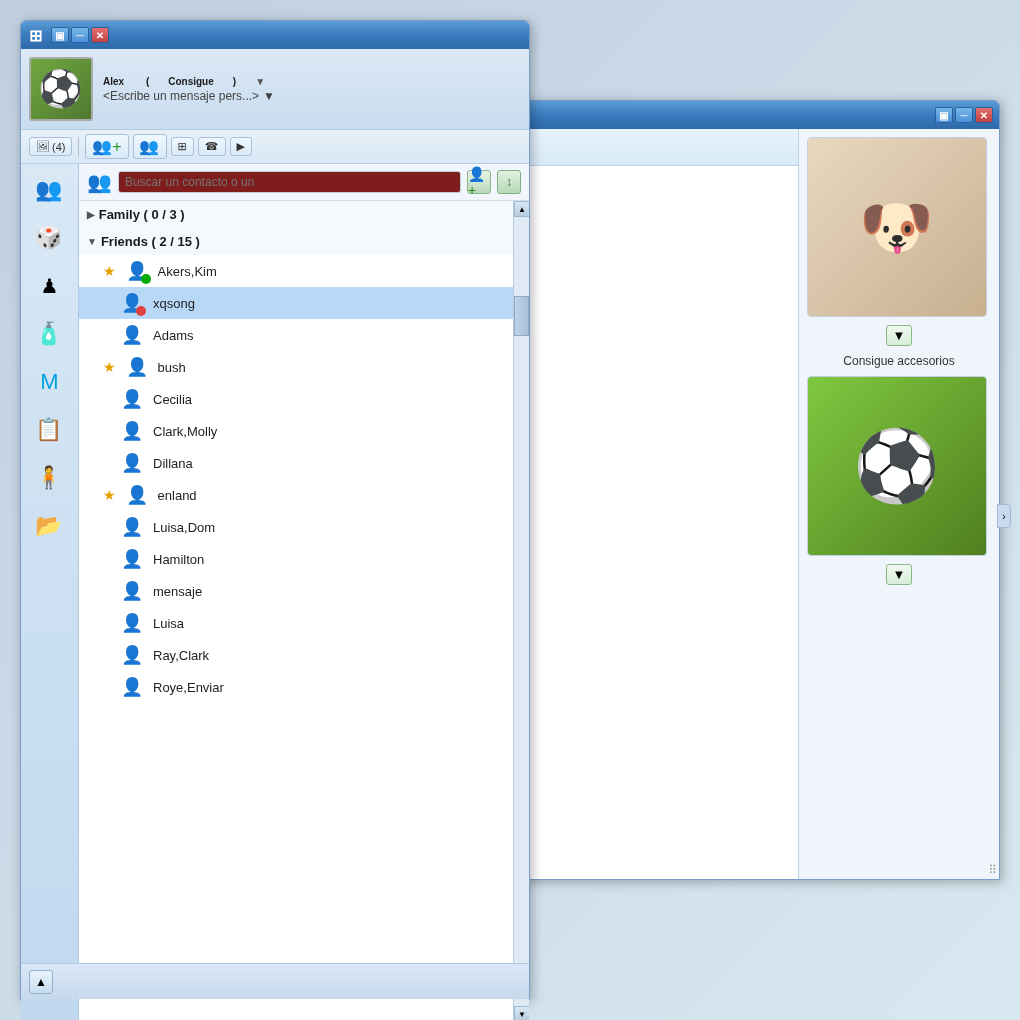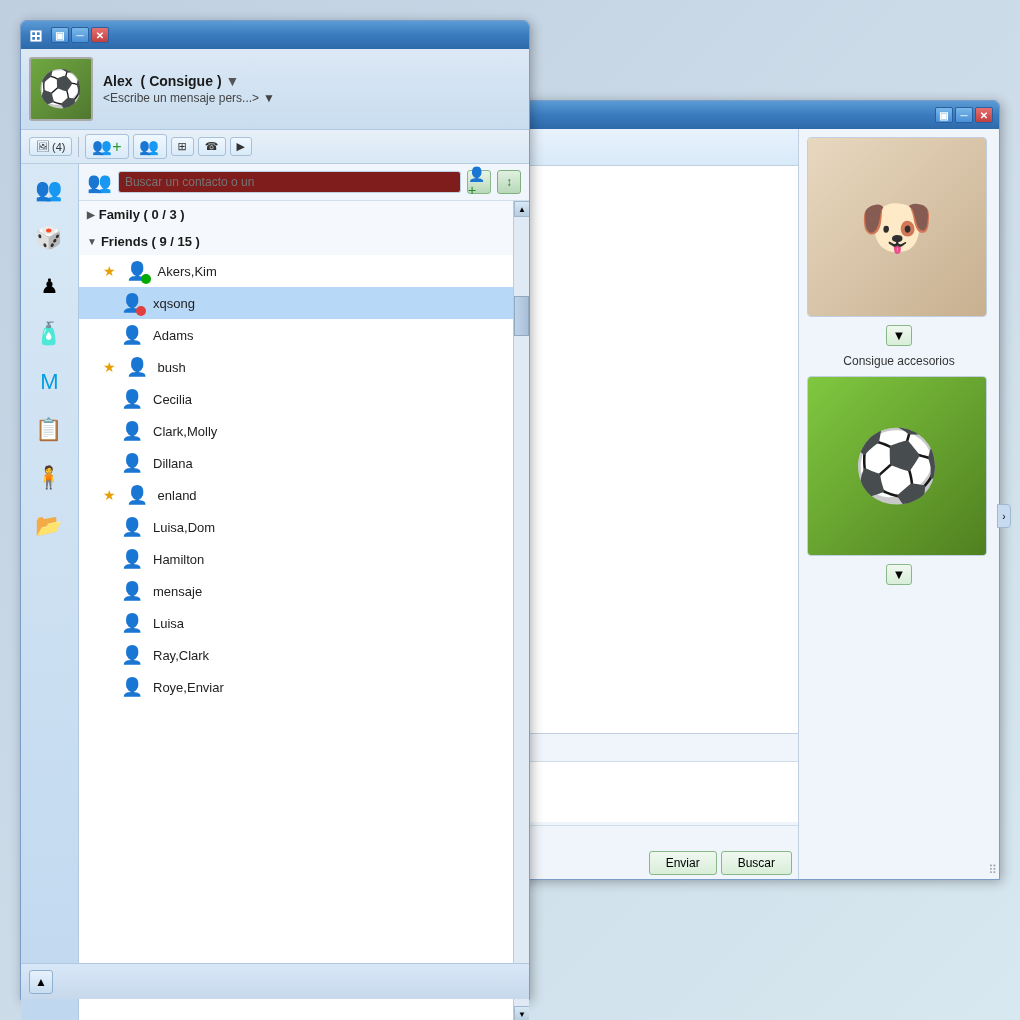--- a/index.html
+++ b/index.html
@@ -71,22 +71,22 @@
     }
     .profile-avatar {
       width: 64px; height: 64px;
       border: 2px solid #aaa;
       border-radius: 3px;
       overflow: hidden;
       flex-shrink: 0;
     }
     .profile-info { flex: 1; }
     .profile-name {
-      font-size: 14px; font-weight: bold; color: #1a1a1a;
-      display: flex; align-items: flex-start; gap: 4px;
+      font-size: 10px; font-weight: bold; color: #1a1a1a;
+      display: flex; align-items: flex-start; gap: 19px;
     }
     .profile-message {
       color: #444; font-size: 12px; display: flex; align-items: center; gap: 4px;
       margin-top: 2px;
     }
 
     .messenger-toolbar {
       background: linear-gradient(to bottom, #e8f0f8, #d8e8f5);
       padding: 4px 8px;
       display: flex;
@@ -423,41 +423,20 @@
             <span style="font-size:18px;color:#2a9a2a;">👤</span>
             <span style="position:absolute;bottom:0;right:-2px;color:red;font-size:10px;font-weight:bold;">⊘</span>
           </span>
         </div>
         <span class="chat-header-text">do es No</span>
       </div>
 
       <div class="chat-messages">
       </div>
 
-      <div class="chat-input-area">
-        <div class="chat-formatting">
-
-          <div class="format-btn" style="display:flex;align-items:center;gap:2px;">
-            😊 <span style="font-size:9px;">▼</span>
-          </div>
-
-          <div class="format-btn" style="display:flex;align-items:center;gap:2px;">
-            🎁 <span style="font-size:9px;">▼</span>
-          </div>
-        </div>
-        <textarea class="chat-text-input" style=""></textarea>
-        <div style="padding:2px 6px;display:flex;align-items:center;gap:4px;border-top:1px solid #d0dde8;background:#f0f5fb;">
-          <span style="font-size:14px;text-decoration:underline;cursor:pointer;">U</span>
-          <span style="font-size:15px;font-weight:bold;color:#2244aa;cursor:pointer;">A</span>
-        </div>
-        <div class="chat-buttons">
-          <button class="chat-send-btn">Enviar</button>
-          <button class="chat-send-btn">Buscar</button>
-        </div>
-      </div>
     </div>
 
     <div class="chat-sidebar" style="position:relative;">
       <div class="collapse-arrow">›</div>
       <div class="chat-sidebar-avatar">
 
         <div class="dog-placeholder">🐶</div>
       </div>
       <div style="display:flex;justify-content:center;">
         <div style="background:linear-gradient(to bottom,#f0f8f0,#d8eed8);border:1px solid #88b888;border-radius:3px;padding:2px 6px;cursor:pointer;">▼</div>
@@ -580,21 +559,21 @@
       <div style="display:flex;flex:1;overflow:hidden;">
         <div class="contacts-scroll" id="contacts-scroll" style="flex:1;overflow-y:hidden;">
 
           <div class="group-header">
             <span class="group-arrow">▶</span>
             <span>Family ( 0 / 3 )</span>
           </div>
 
           <div class="group-header">
             <span class="group-arrow">▼</span>
-            <span>Friends ( 9 / 15 )</span>
+            <span>Friends ( 2 / 15 )</span>
           </div>
 
           <div class="contact-item">
             <span class="star-icon">★</span>
             <div class="contact-avatar">
               <span style="color:#2a9a2a;font-size:18px;">👤</span>
               <div class="status-dot status-online"></div>
             </div>
             <span class="contact-name">Akers,Kim</span>
           </div>

